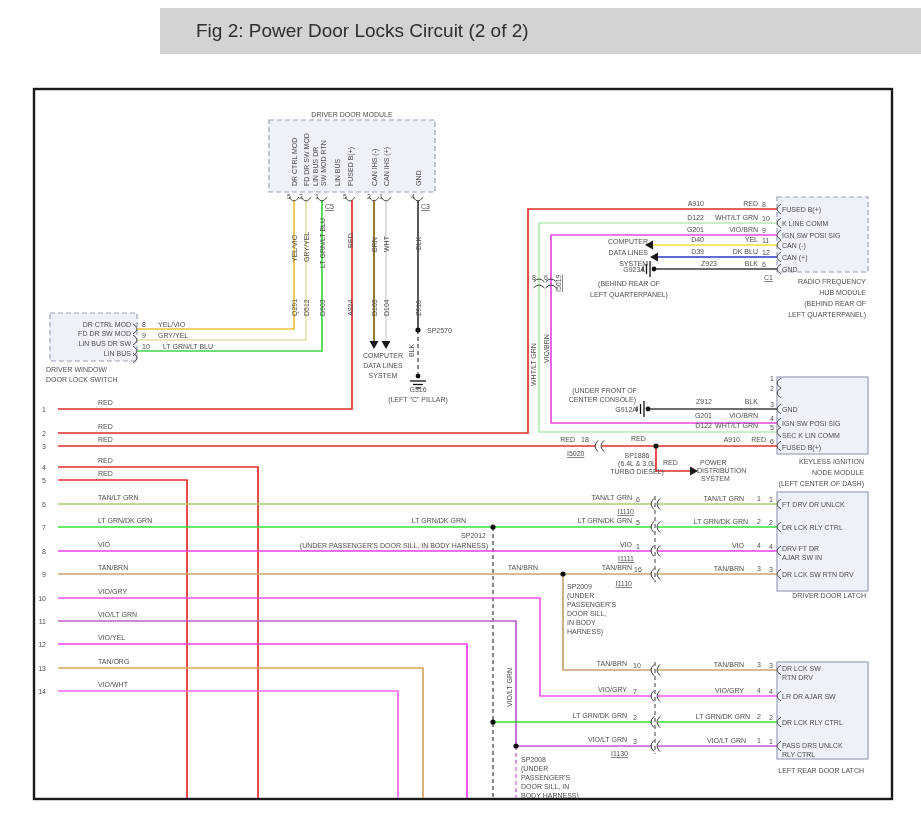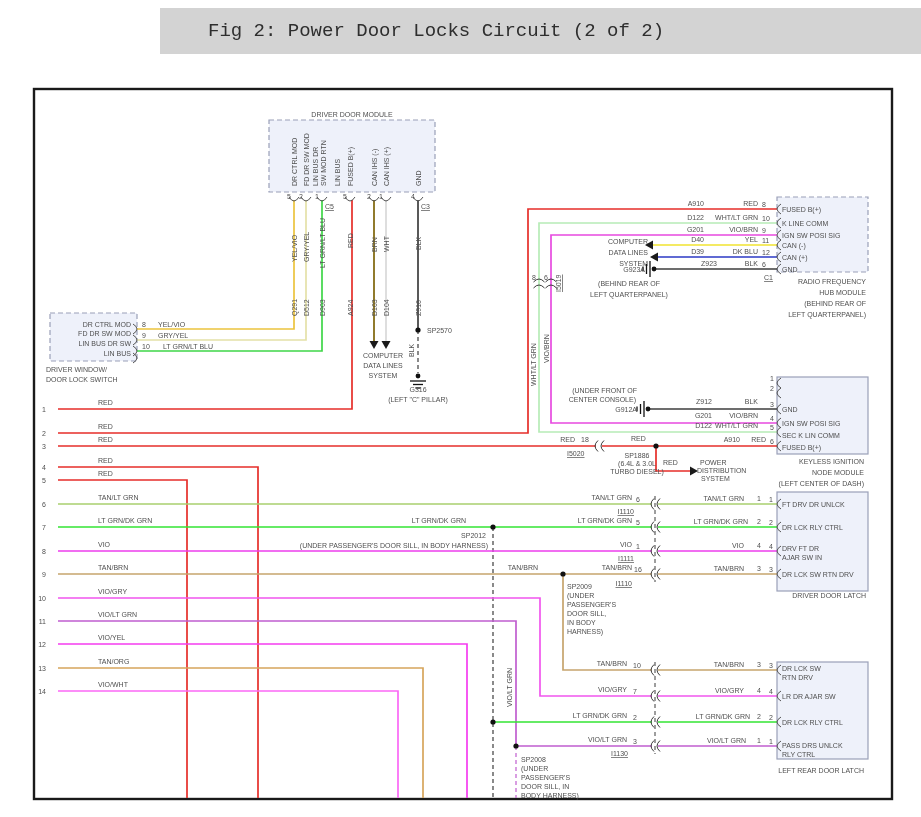--- a/index.html
+++ b/index.html
@@ -1,18 +1,18 @@
 <!DOCTYPE html>
 <html><head>
 <meta charset="utf-8">
 <style>
   html,body{margin:0;padding:0;background:#fff;font-family:"Liberation Sans",sans-serif;}
   #page{position:relative;width:921px;height:817px;background:#fff;overflow:hidden;}
   #header-bar{position:absolute;left:160px;right:0;top:8px;height:46px;background:#d3d3d3;}
-  #page-title{position:absolute;left:208px;top:8px;height:46px;line-height:46px;font-size:19px;color:#2e2e2e;font-family:Liberation Mono, monospace;}
+  #page-title{position:absolute;left:196px;top:8px;height:46px;line-height:46px;font-size:19px;color:#2e2e2e;}
   #diagram-wrap{position:absolute;left:0;top:0;width:921px;height:817px;}
   svg text{font-family:"Liberation Sans",sans-serif;fill:#4f4f4f;font-size:7px;}
 </style>
 </head>
 <body>
 
 <div id="page">
   <div id="header-bar"></div>
   <div id="page-title">Fig 2: Power Door Locks Circuit (2 of 2)</div>
   <div id="diagram-wrap">

